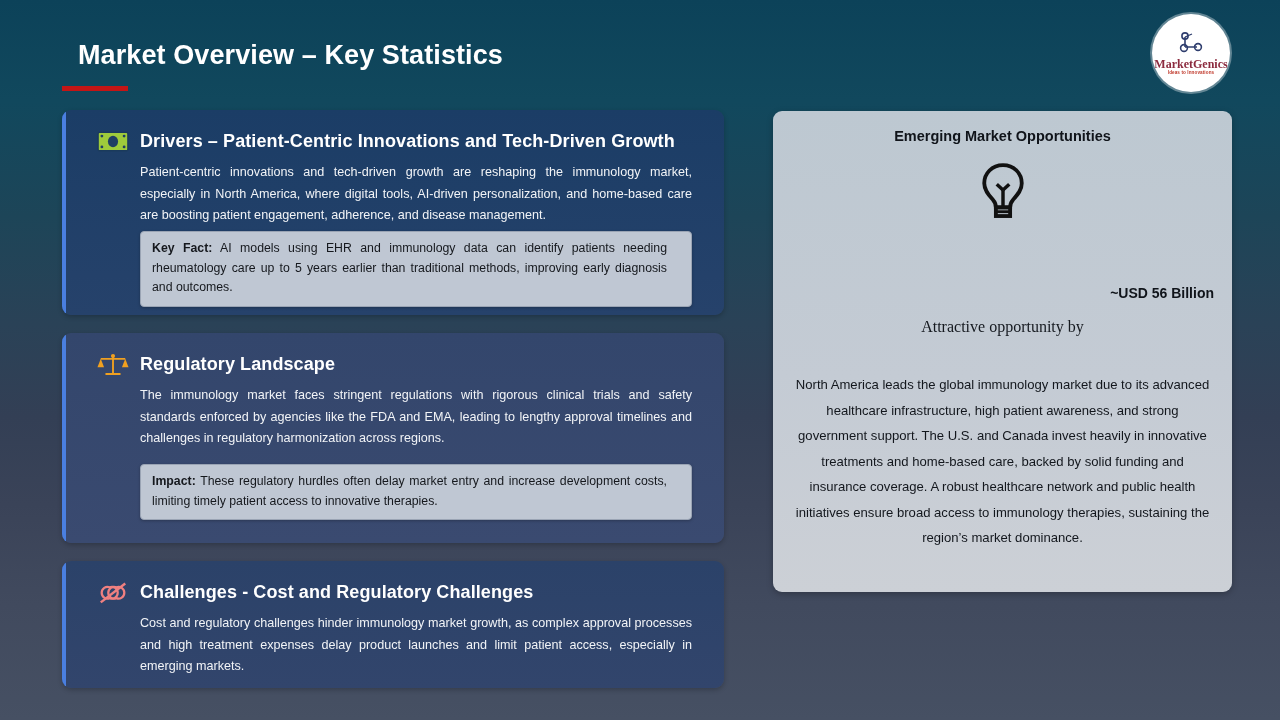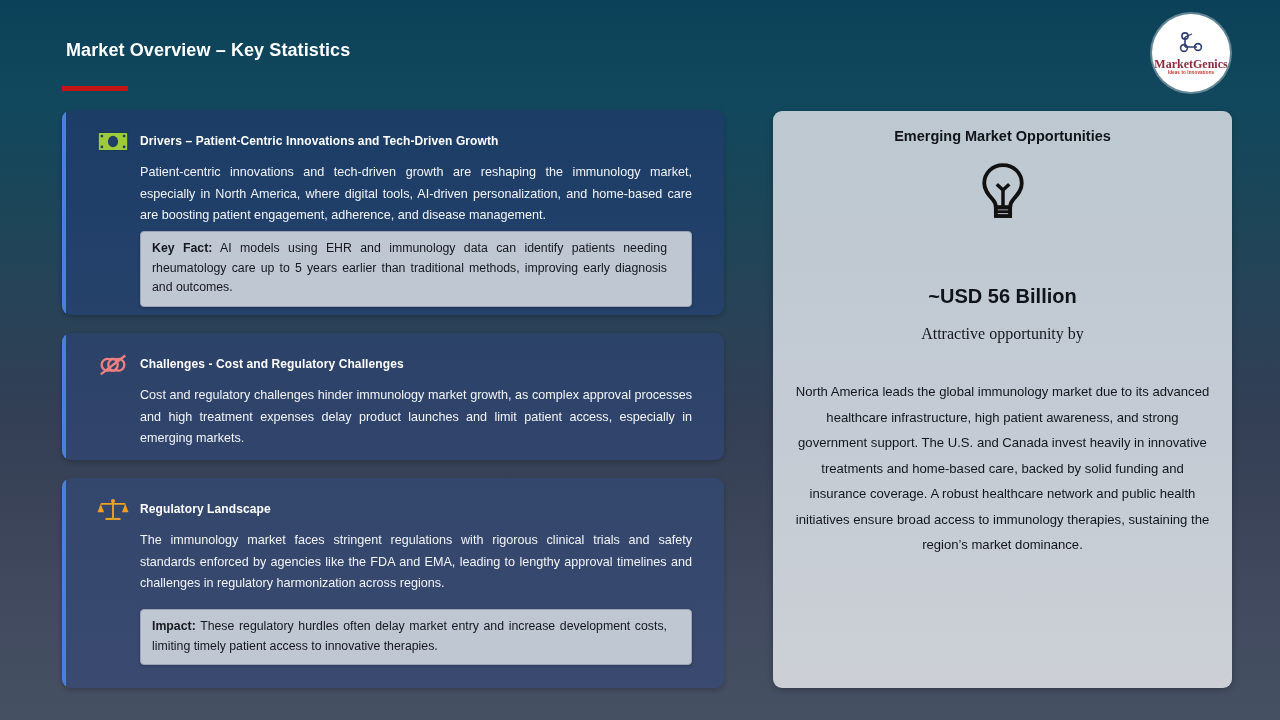--- a/index.html
+++ b/index.html
@@ -20,23 +20,23 @@
         #333f55 58%,
         #3a4358 70%,
         #414a5e 84%,
         #465063 100%);
     position: relative;
   }
 
   
   .page-title {
     position: absolute;
-    left: 66px;
+    left: 78px;
     top: 40px;
-    font-size: 18px;
+    font-size: 27px;
     font-weight: bold;
     color: #ffffff;
     letter-spacing: 0.1px;
     white-space: nowrap;
   }
   .title-rule {
     position: absolute;
     left: 62px;
     top: 86px;
     width: 66px;
@@ -107,21 +107,21 @@
 
   .card-head {
     display: flex;
     align-items: center;
     gap: 10px;
     padding-left: 16px;
     margin-bottom: 6px;
   }
   .card-icon { width: 34px; height: 30px; flex: 0 0 34px; display: flex; align-items: center; justify-content: center; }
   .card-title {
-    font-size: 12px;
+    font-size: 18px;
     font-weight: bold;
     color: #ffffff;
     letter-spacing: .1px;
   }
   .card-body {
     font-size: 12.6px;
     line-height: 1.72;
     color: #f2f4f7;
     text-align: justify;
     padding-left: 60px;
@@ -143,41 +143,42 @@
   }
   .callout b { font-weight: bold; }
   .callout-c { margin-top: 14px; }
 
   
   .right-panel {
     position: absolute;
     left: 773px;
     top: 111px;
     width: 459px;
-    height: 577px;
+    height: 481px;
     background: linear-gradient(to bottom, #bdc8d1 0%, #c4cbd4 55%, #ccd0d6 100%);
     border-radius: 9px;
     box-shadow: 0 2px 6px rgba(0,0,0,.25);
     padding: 14px 18px 10px 18px;
     color: #111418;
     text-align: center;
   }
   .rp-title {
     font-size: 14.5px;
     font-weight: bold;
     color: #10141a;
     margin-top: 3px;
   }
   .bulb-wrap { margin-top: 18px; display: flex; justify-content: center; }
 
   .rp-value {
     margin-top: 63px;
-    font-size: 20px;
+    font-size: 14px;
     font-weight: bold;
     color: #10141a;
+    text-align: right;
   }
   .rp-sub {
     margin-top: 17px;
     font-size: 16px;
     color: #15191f;
     font-family: Liberation Serif, serif;
   }
   .rp-region {
     margin-top: 16px;
     font-size: 17px;
@@ -231,54 +232,54 @@
         </svg>
       </span>
       <span class="card-title">Drivers – Patient-Centric Innovations and Tech-Driven Growth</span>
     </div>
     <div class="card-body">Patient-centric innovations and tech-driven growth are reshaping the immunology market, especially in North America, where digital tools, AI-driven personalization, and home-based care are boosting patient engagement, adherence, and disease management.</div>
     <div class="callout">
       <b>Key Fact:</b><span> AI models using EHR and immunology data can identify patients needing rheumatology care up to 5 years earlier than traditional methods, improving early diagnosis and outcomes.</span>
     </div>
   </div>
 
-  <div class="card card-b">
-    <div class="card-head">
-      <span class="card-icon">
-        <svg viewBox="0 0 34 28" width="32" height="27">
-          <path d="M13.5 8.5 a6.2 6.2 0 1 0 0 11.5 a6.2 6.2 0 1 0 0 -11.5Z" fill="none" stroke="#f08080" stroke-width="2.4"></path>
-          <path d="M20.5 8.5 a6.2 6.2 0 1 1 0 11.5 a6.2 6.2 0 1 1 0 -11.5Z" fill="none" stroke="#f08080" stroke-width="2.4"></path>
-          <line x1="4" y1="24.5" x2="30" y2="4.5" stroke="#f08080" stroke-width="2.6"></line>
-        </svg>
-      </span>
-      <span class="card-title">Challenges - Cost and Regulatory Challenges</span>
-    </div>
-    <div class="card-body">Cost and regulatory challenges hinder immunology market growth, as complex approval processes and high treatment expenses delay product launches and limit patient access, especially in emerging markets.</div>
-  </div>
-
   <div class="card card-c">
     <div class="card-head">
       <span class="card-icon">
         <svg viewBox="0 0 34 28" width="32" height="27">
           <line x1="17" y1="4" x2="17" y2="24" stroke="#f0a020" stroke-width="2"></line>
           <line x1="4" y1="8" x2="30" y2="8" stroke="#f0a020" stroke-width="2"></line>
           <line x1="9" y1="24" x2="25" y2="24" stroke="#f0a020" stroke-width="2.2"></line>
           <path d="M4 8 L0.5 17 L7.5 17 Z" fill="#f0a020"></path>
           <path d="M30 8 L26.5 17 L33.5 17 Z" fill="#f0a020"></path>
           <circle cx="17" cy="5" r="2.2" fill="#f0a020"></circle>
         </svg>
       </span>
       <span class="card-title">Regulatory Landscape</span>
     </div>
     <div class="card-body">The immunology market faces stringent regulations with rigorous clinical trials and safety standards enforced by agencies like the FDA and EMA, leading to lengthy approval timelines and challenges in regulatory harmonization across regions.</div>
     <div class="callout callout-c">
       <b>Impact:</b><span> These regulatory hurdles often delay market entry and increase development costs, limiting timely patient access to innovative therapies.</span>
     </div>
   </div>
 
+  <div class="card card-b">
+    <div class="card-head">
+      <span class="card-icon">
+        <svg viewBox="0 0 34 28" width="32" height="27">
+          <path d="M13.5 8.5 a6.2 6.2 0 1 0 0 11.5 a6.2 6.2 0 1 0 0 -11.5Z" fill="none" stroke="#f08080" stroke-width="2.4"></path>
+          <path d="M20.5 8.5 a6.2 6.2 0 1 1 0 11.5 a6.2 6.2 0 1 1 0 -11.5Z" fill="none" stroke="#f08080" stroke-width="2.4"></path>
+          <line x1="4" y1="24.5" x2="30" y2="4.5" stroke="#f08080" stroke-width="2.6"></line>
+        </svg>
+      </span>
+      <span class="card-title">Challenges - Cost and Regulatory Challenges</span>
+    </div>
+    <div class="card-body">Cost and regulatory challenges hinder immunology market growth, as complex approval processes and high treatment expenses delay product launches and limit patient access, especially in emerging markets.</div>
+  </div>
+
 </div>
 
 <div class="right-panel">
   <div class="rp-title">Emerging Market Opportunities</div>
   <div class="bulb-wrap">
     <svg viewBox="0 0 52 62" width="50" height="60">
       <path d="M26 3 C14.5 3 6.5 11.8 6.5 21.8 C6.5 29.5 11.5 34.5 15.5 39 C17.8 41.6 18.6 43.8 18.6 47 L33.4 47 C33.4 43.8 34.2 41.6 36.5 39 C40.5 34.5 45.5 29.5 45.5 21.8 C45.5 11.8 37.5 3 26 3 Z" fill="none" stroke="#111111" stroke-width="4"></path>
       <line x1="26" y1="47" x2="26" y2="29" stroke="#111111" stroke-width="3.6"></line>
       <line x1="26" y1="29" x2="19.5" y2="23" stroke="#111111" stroke-width="3.6"></line>
       <line x1="26" y1="29" x2="32.5" y2="23" stroke="#111111" stroke-width="3.6"></line>

